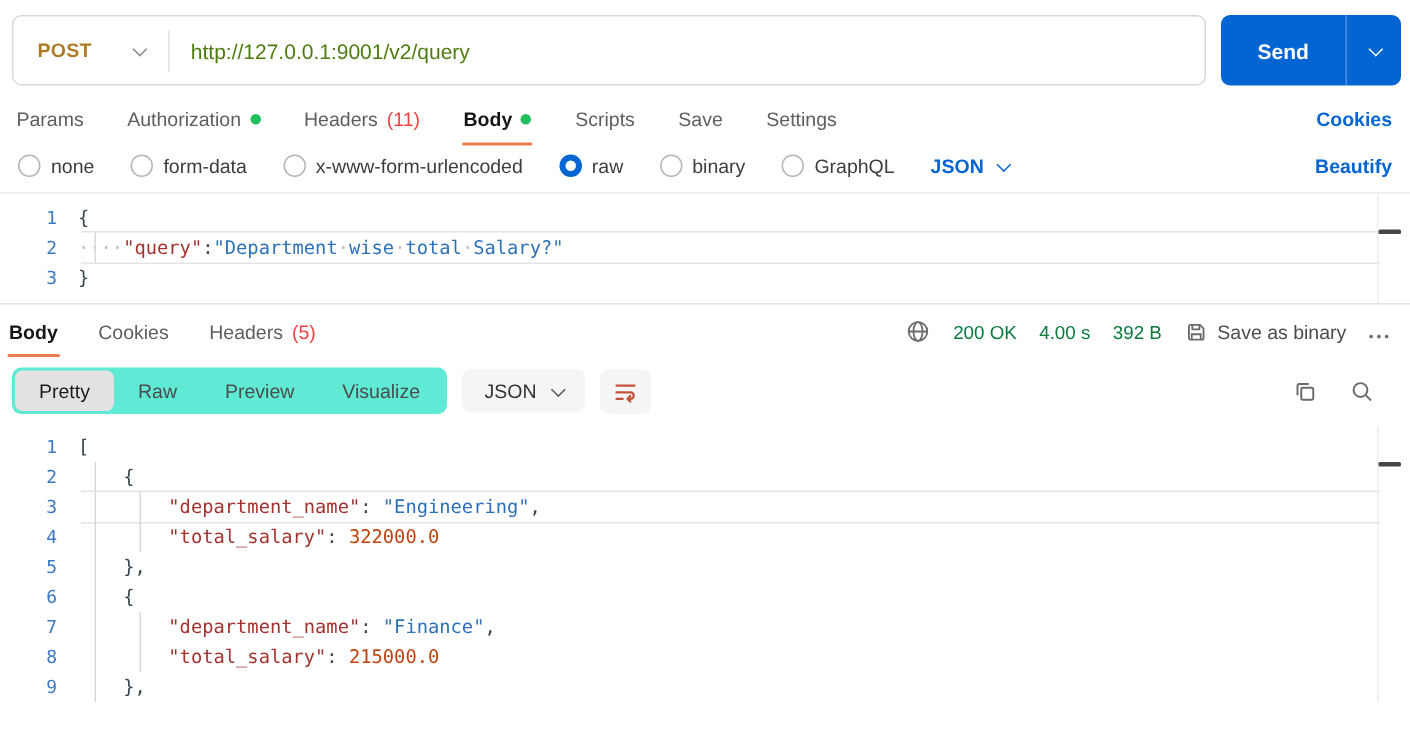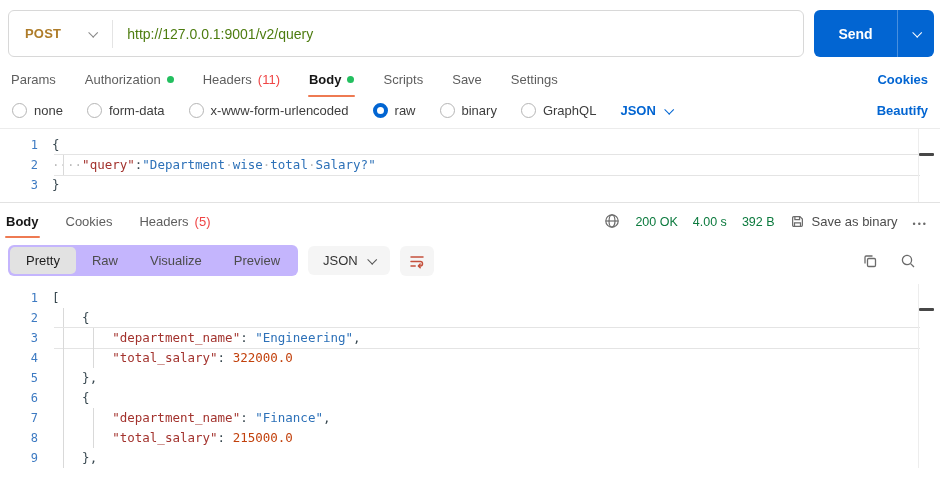--- a/index.html
+++ b/index.html
@@ -63,21 +63,21 @@
   .resp-tabs .tab { padding:10px 1px 9px; }
   .resp-tabs .tab.active::after { bottom:0; }
   .resp-status { margin-left:auto; display:flex; align-items:flex-end; gap:15px; font-size:12.5px; }
   .status-green { color:#0c7a3e; }
   .icon { display:inline-flex; align-items:center; justify-content:center; color:#6b6b6b; }
   .save-example { display:flex; align-items:center; gap:7px; color:#4c4c4c; font-size:13px; cursor:pointer; }
   .more-dots { color:#6b6b6b; font-size:9px; letter-spacing:2px; cursor:pointer; }
 
   
   .resp-toolbar { display:flex; align-items:center; gap:10px; padding:6px 12px 8px 8px; }
-  .segmented { display:flex; background:#c4b5fd; border-radius:6px; padding:2px; font-size:13px; color:#4c4c4c; }
+  .segmented { display:flex; background:#5eead4; border-radius:6px; padding:2px; font-size:13px; color:#4c4c4c; }
   .segment { padding:6px 16px; border-radius:5px; cursor:pointer; white-space:nowrap; }
   .segment.active { background:#e2e2e2; color:#1c1c1c; }
   .lang-pill { display:flex; align-items:center; gap:10px; background:#f5f5f5; border-radius:6px; padding:7px 15px; font-size:13px; color:#333; cursor:pointer; }
   .lang-pill .chev { color:#555; }
   .wrap-btn { width:34px; height:30px; background:#f5f5f5; border-radius:6px; display:flex; align-items:center; justify-content:center; cursor:pointer; }
   .toolbar-right { margin-left:auto; display:flex; align-items:center; gap:22px; padding-right:12px; }
   .toolbar-right .icon { cursor:pointer; }
 </style>
 </head>
 <body>
@@ -214,22 +214,22 @@
         <span>Save as binary</span>
       </span>
       <span class="more-dots">•••</span>
     </div>
   </div>
 
   <div class="resp-toolbar">
     <div class="segmented" id="view-segments">
         <div class="segment active">Pretty</div>
         <div class="segment">Raw</div>
+        <div class="segment">Preview</div>
         <div class="segment">Visualize</div>
-        <div class="segment">Preview</div>
       </div>
     <div class="lang-pill">
       <span>JSON</span>
       <span class="chev"></span>
     </div>
     <div class="wrap-btn">
       <span class="icon" style="color:#c5503c">
         <svg width="16" height="16" viewBox="0 0 16 16" fill="none" stroke="currentColor" stroke-width="1.5" stroke-linecap="round" stroke-linejoin="round">
             <path d="M2 4h12"></path>
             <path d="M2 8.5h9.3a2.2 2.2 0 0 1 0 4.4H9.6"></path>

